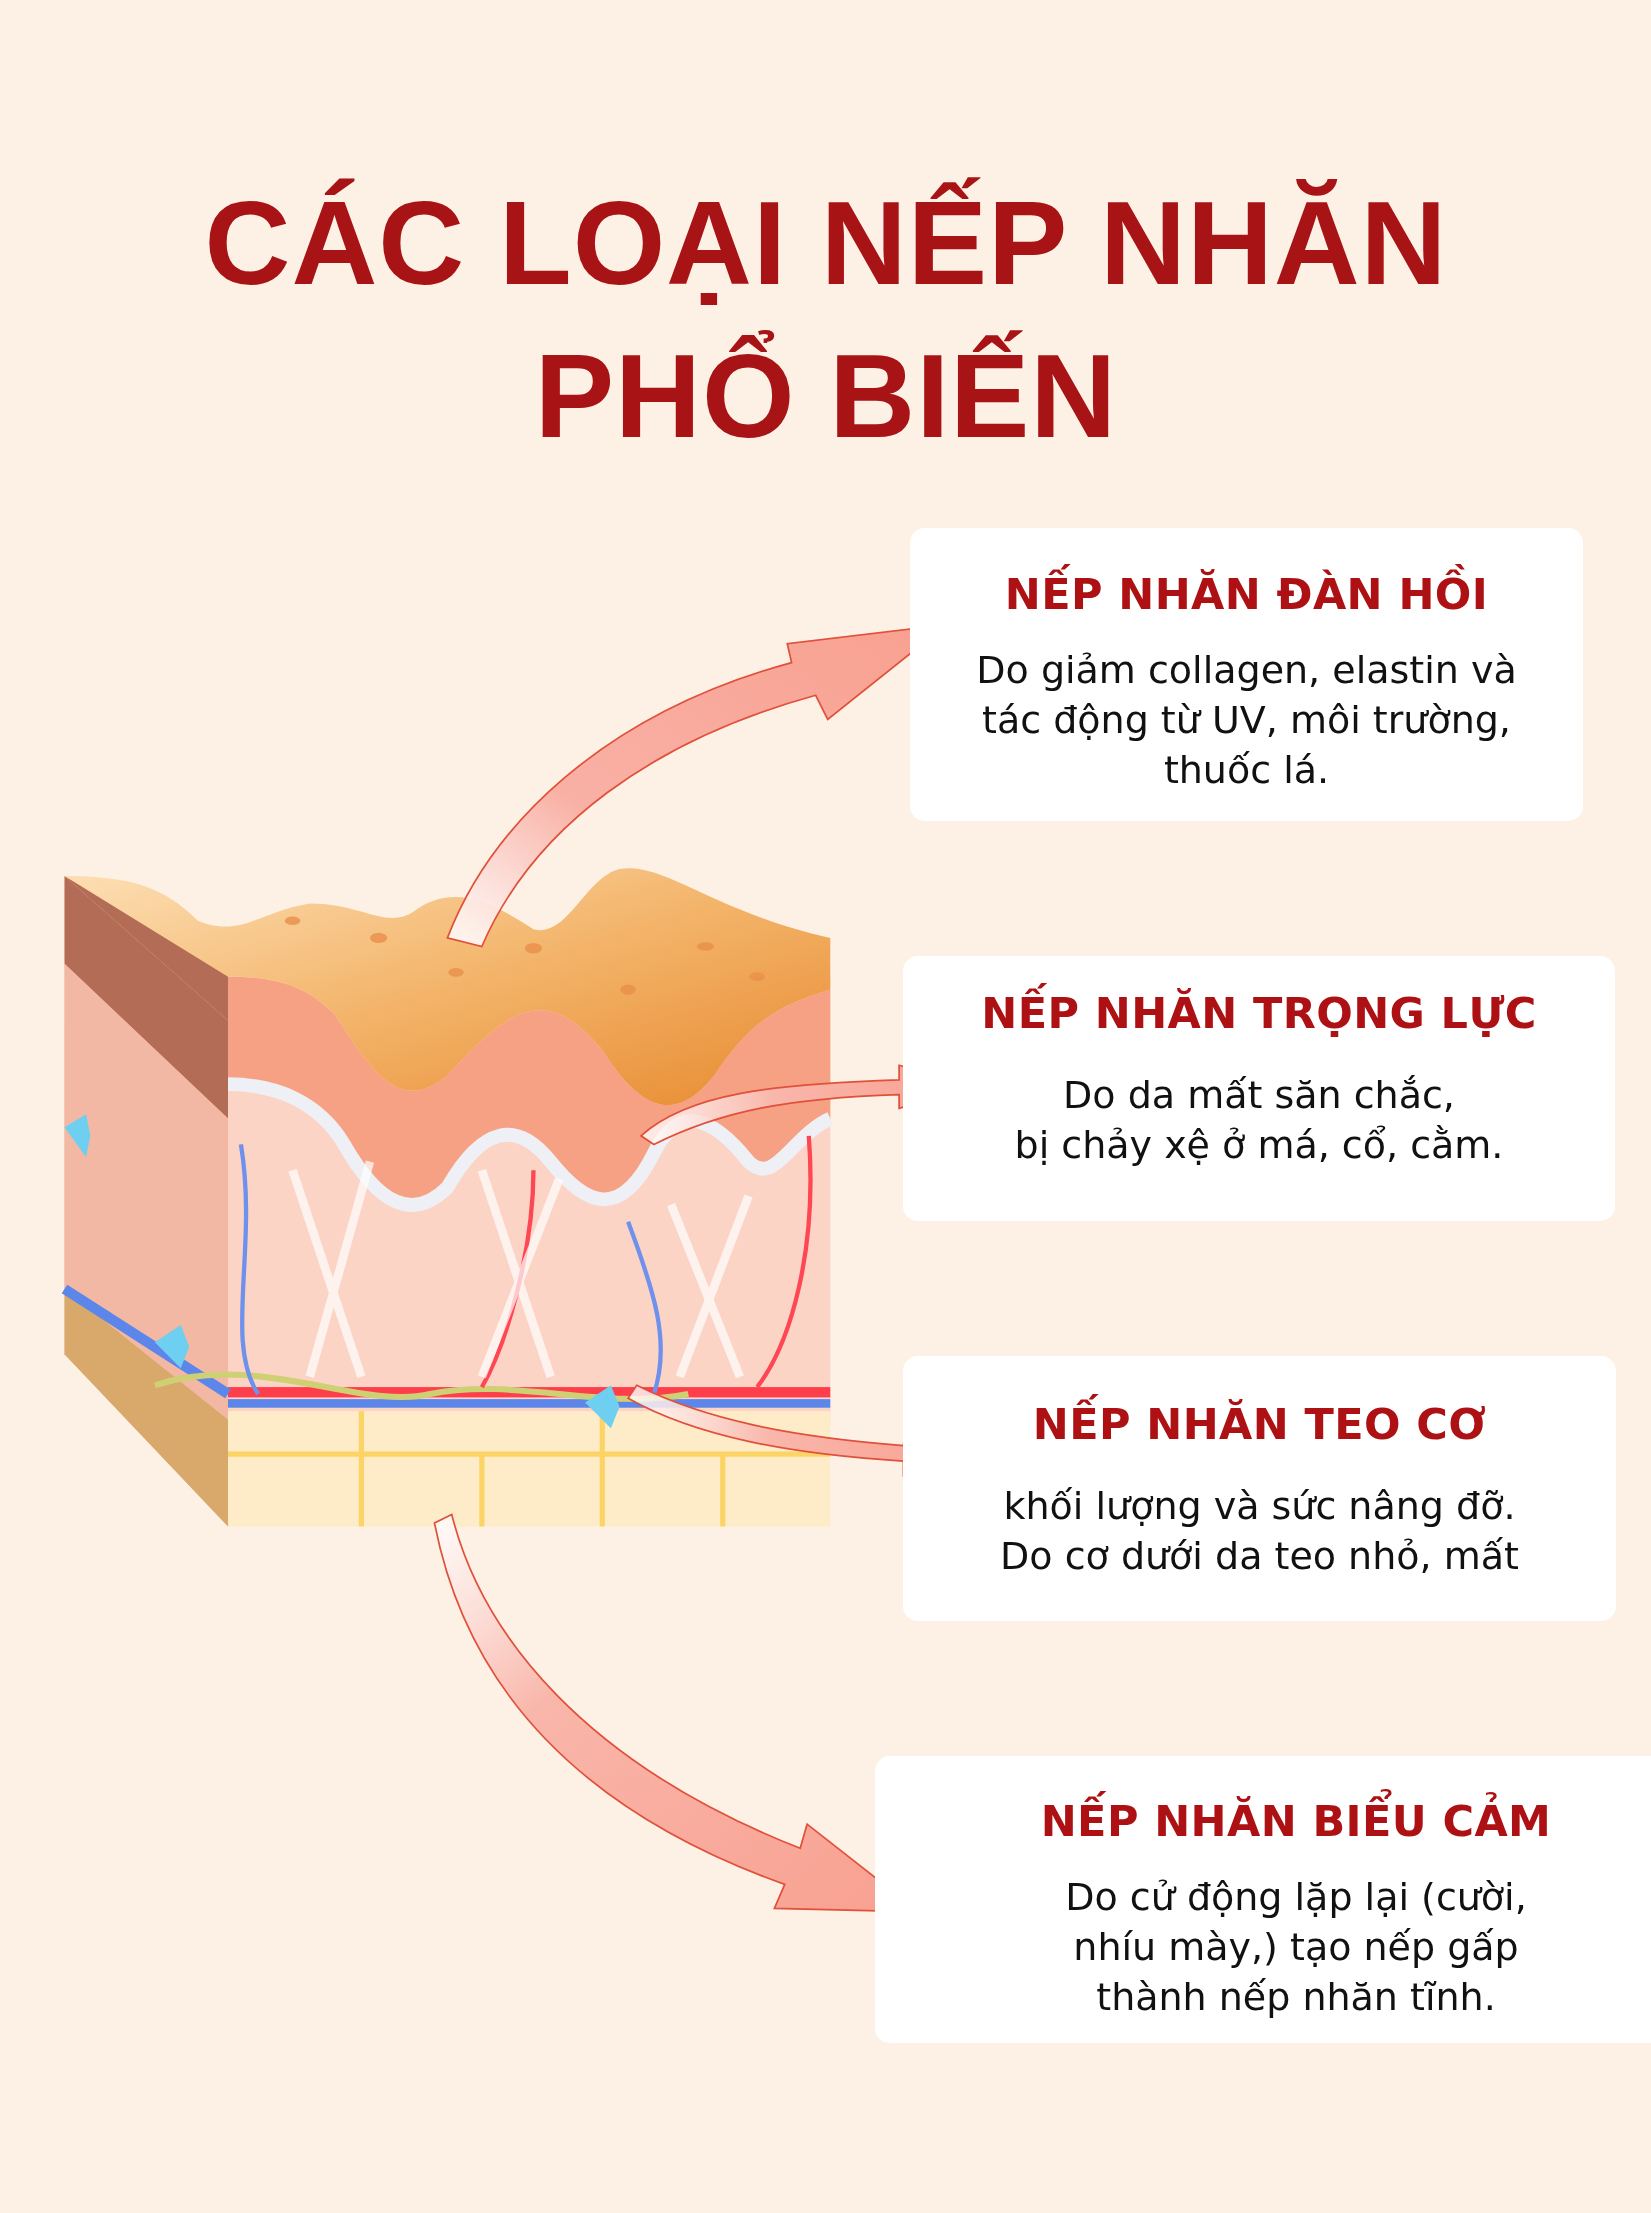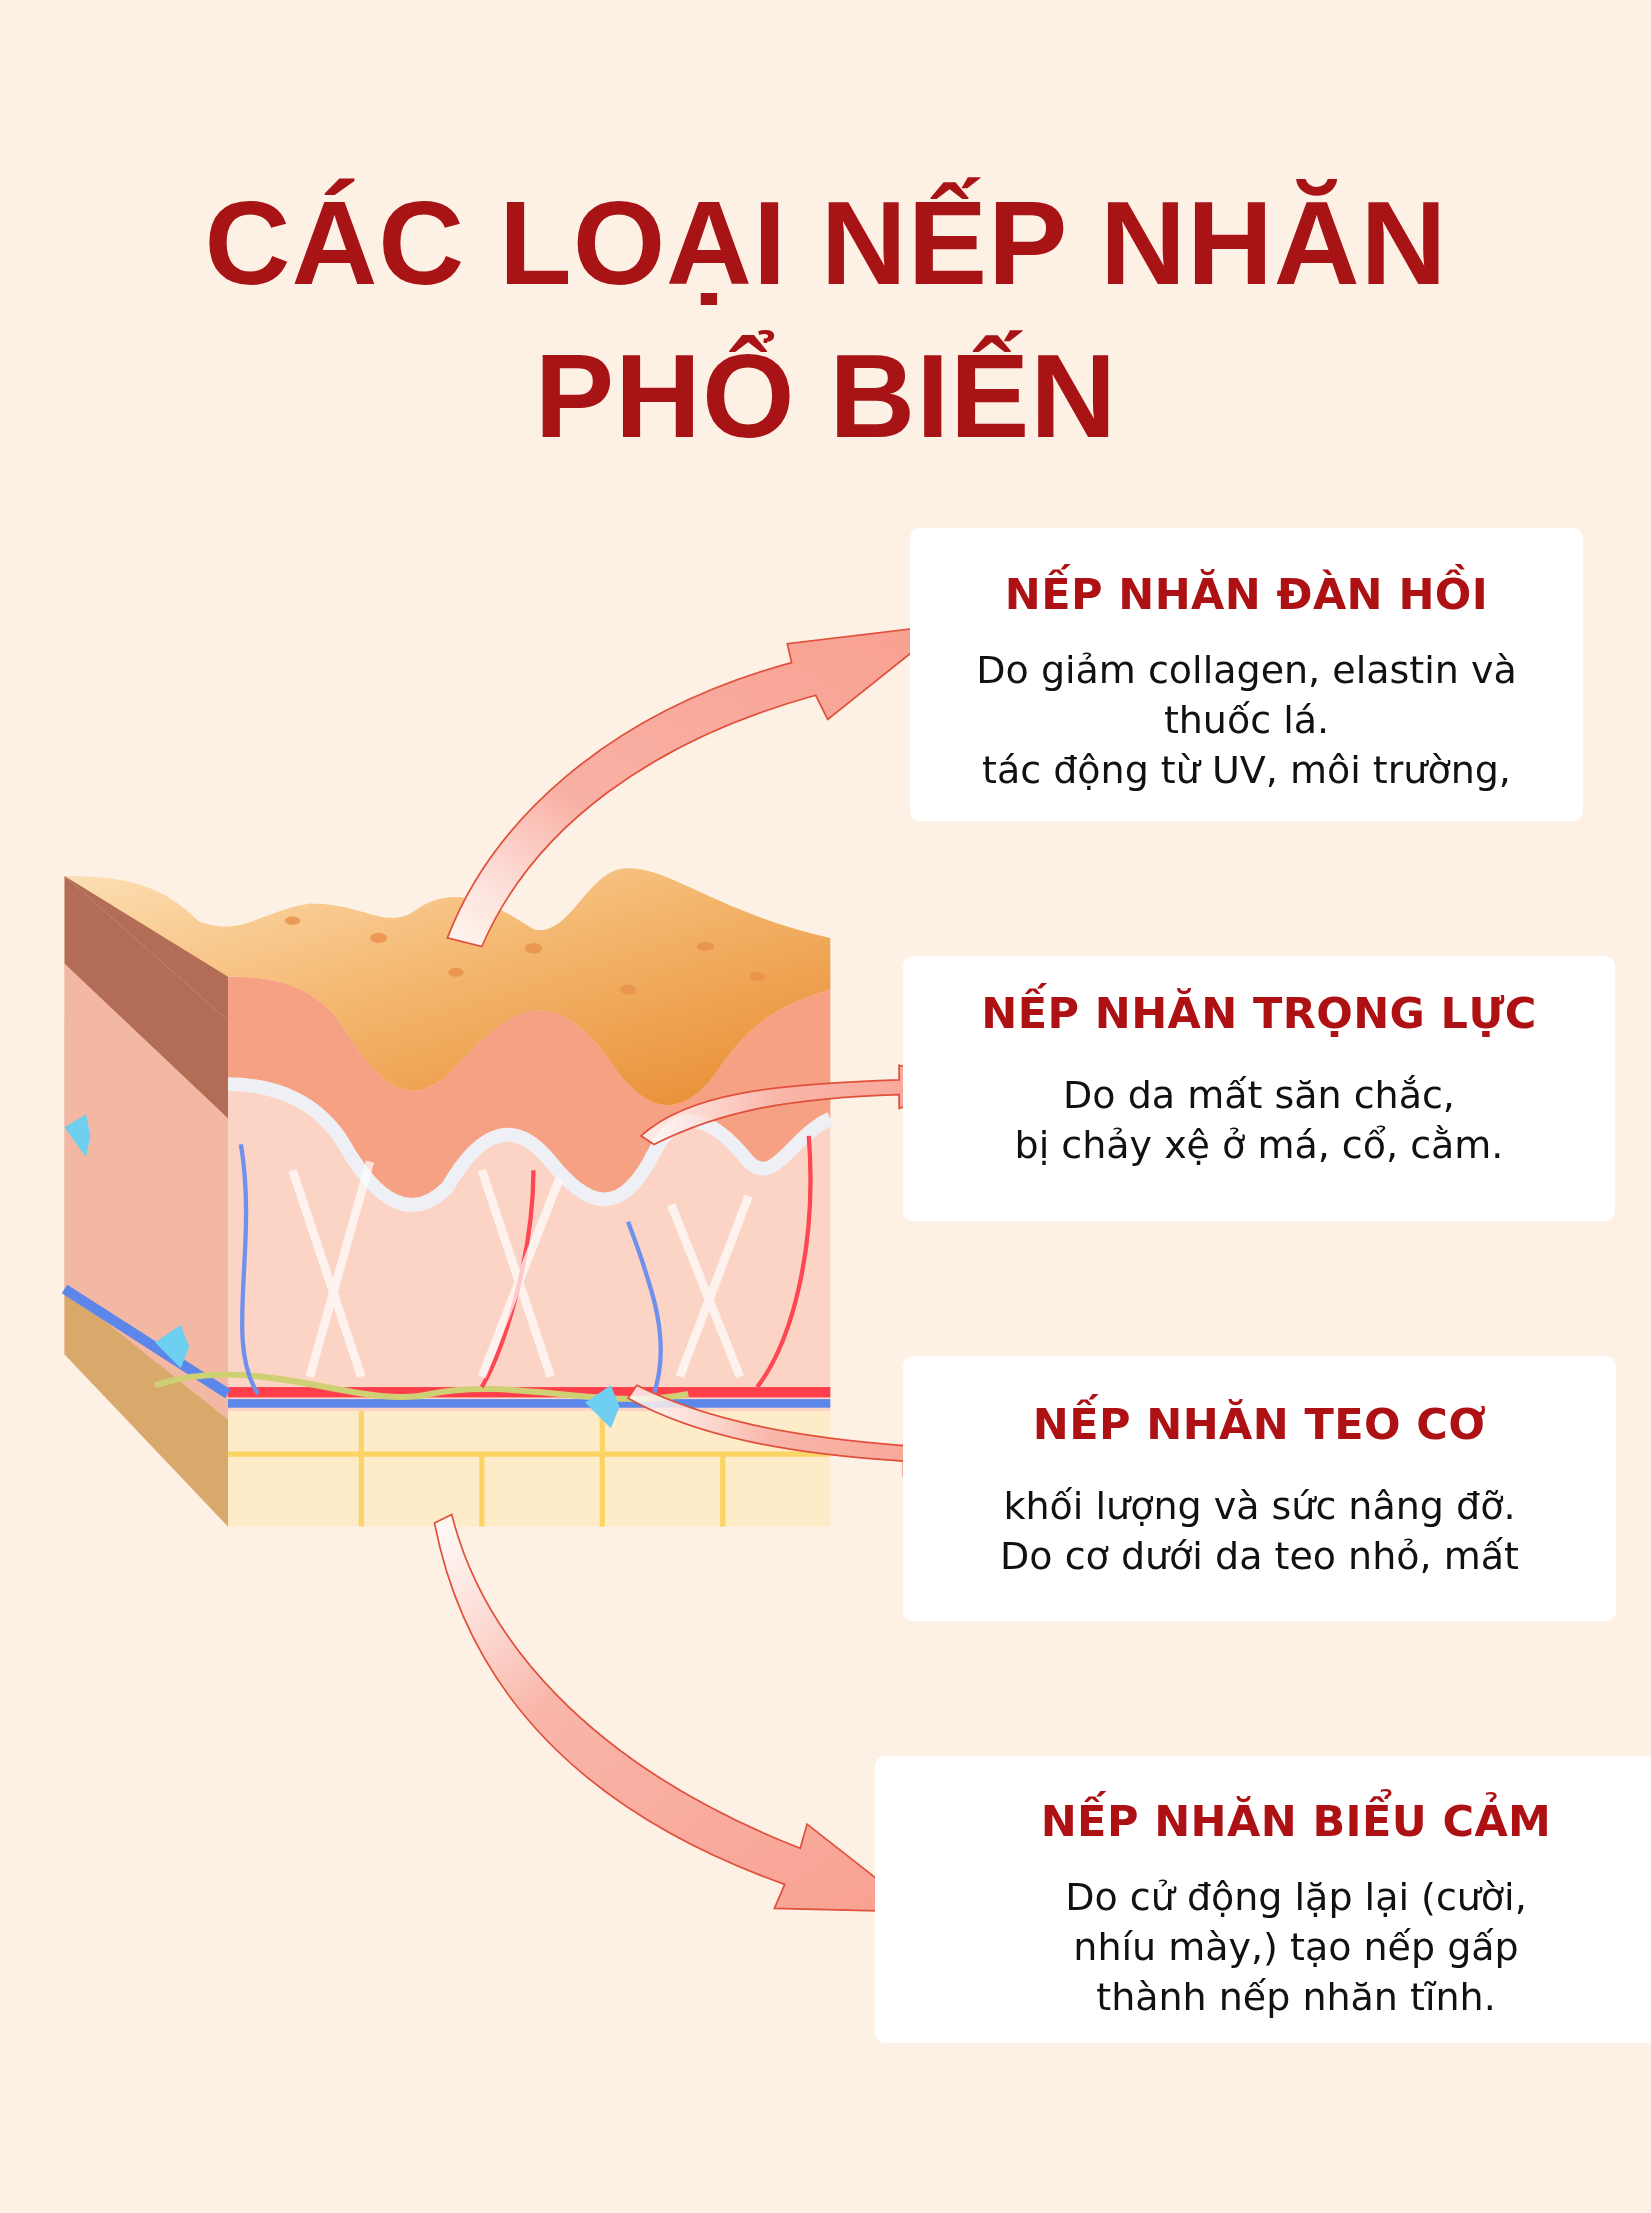--- a/index.html
+++ b/index.html
@@ -11,21 +11,21 @@
   }
   .title {
     position: absolute; left: 0; width: 1652px; top: 86px;
     text-align: center; color: #a81315;
     font-family: Liberation Sans, sans-serif;
     font-weight: 900; font-size: 119px; line-height: 153px;
     letter-spacing: 0.9px;
   }
   .title span { display: block; }
   .card {
-    position: absolute; background: #ffffff; border-radius: 10px;
+    position: absolute; background: #ffffff; border-radius: 15px;
     text-align: center; box-sizing: border-box; padding: 0 17px;
   }
   .card .heading {
     color: #ad1114; font-family: "DejaVu Sans", "Liberation Sans", sans-serif;
     font-weight: bold; font-size: 43px; letter-spacing: 0.4px;
     white-space: nowrap;
   }
   .card .desc {
     color: #111111; font-family: "DejaVu Sans", "Liberation Sans", sans-serif;
     font-size: 38px; line-height: 50px; margin-top: 26px;
@@ -141,22 +141,22 @@
   </g>
   <g>
     <path d="M525,1760 C560,1900 680,2050 930,2148 L938,2120 L1068,2222 L900,2218 L912,2190 C660,2100 540,1950 505,1770 Z" fill="url(#arrowGradDown)" stroke="#e0503a" stroke-width="2"></path>
   </g>
 </svg>
 
 <div class="card" id="card-1">
   <div class="heading">NẾP NHĂN ĐÀN HỒI</div>
   <div class="desc">
     <span>Do giảm collagen, elastin và</span>
+    <span>tác động từ UV, môi trường,</span>
     <span>thuốc lá.</span>
-    <span>tác động từ UV, môi trường,</span>
   </div>
 </div>
 
 <div class="card" id="card-2">
   <div class="heading">NẾP NHĂN TRỌNG LỰC</div>
   <div class="desc">
     <span>Do da mất săn chắc,</span>
     <span>bị chảy xệ ở má, cổ, cằm.</span>
   </div>
 </div>

